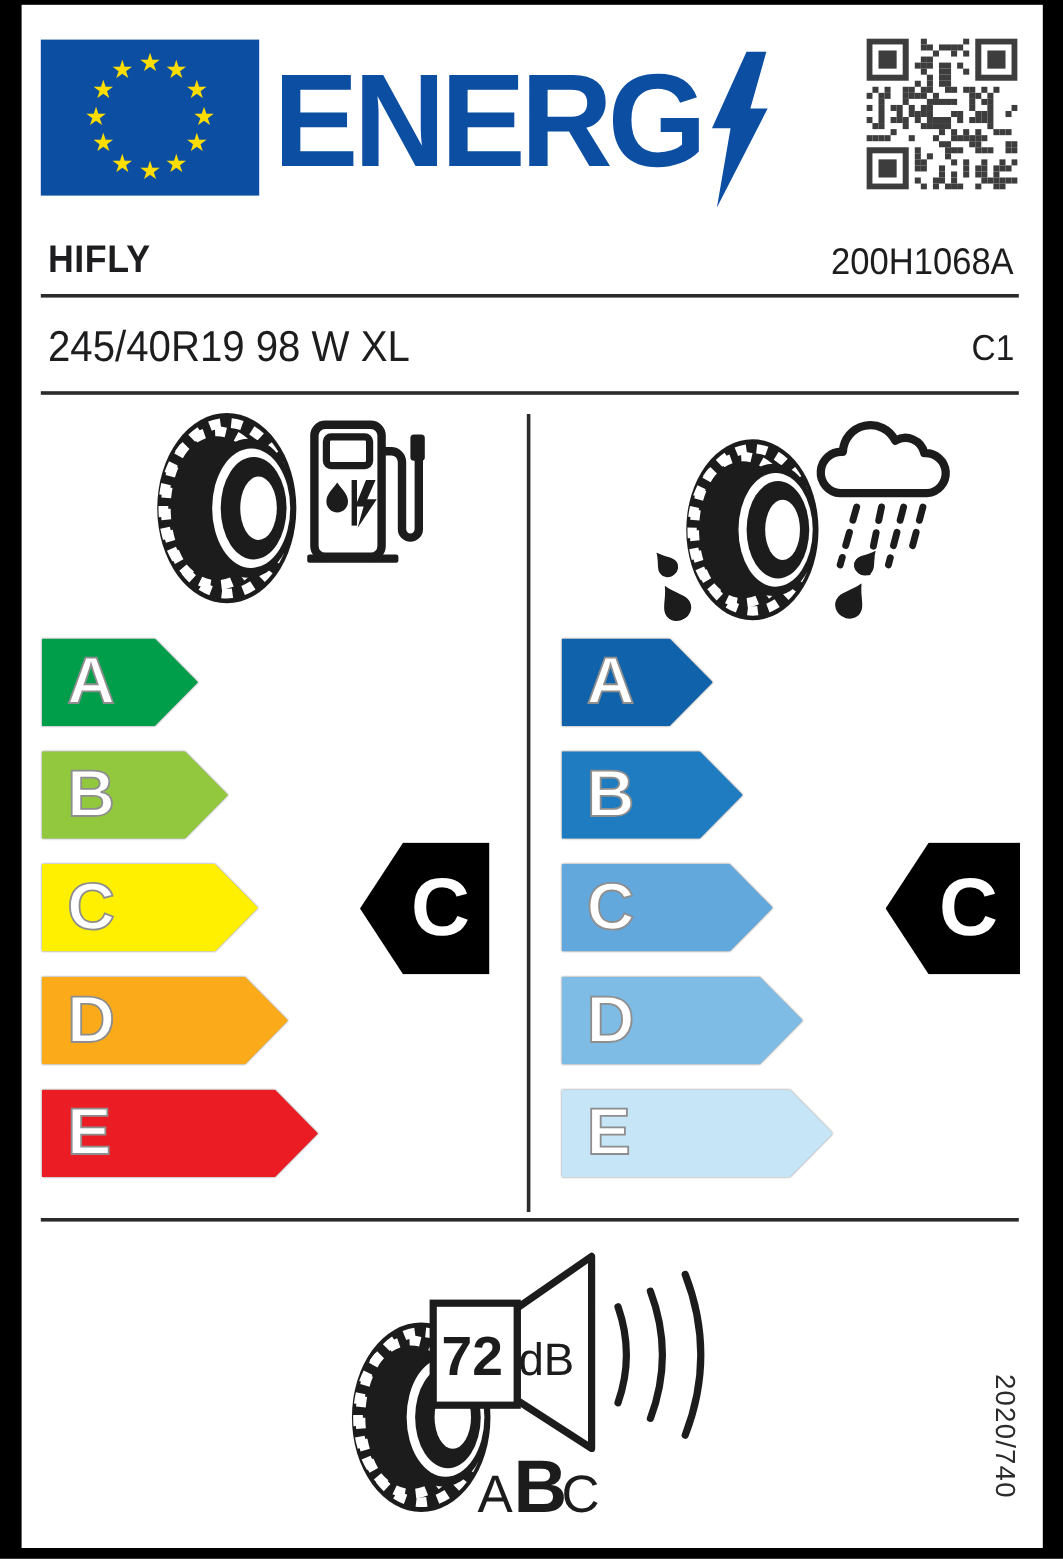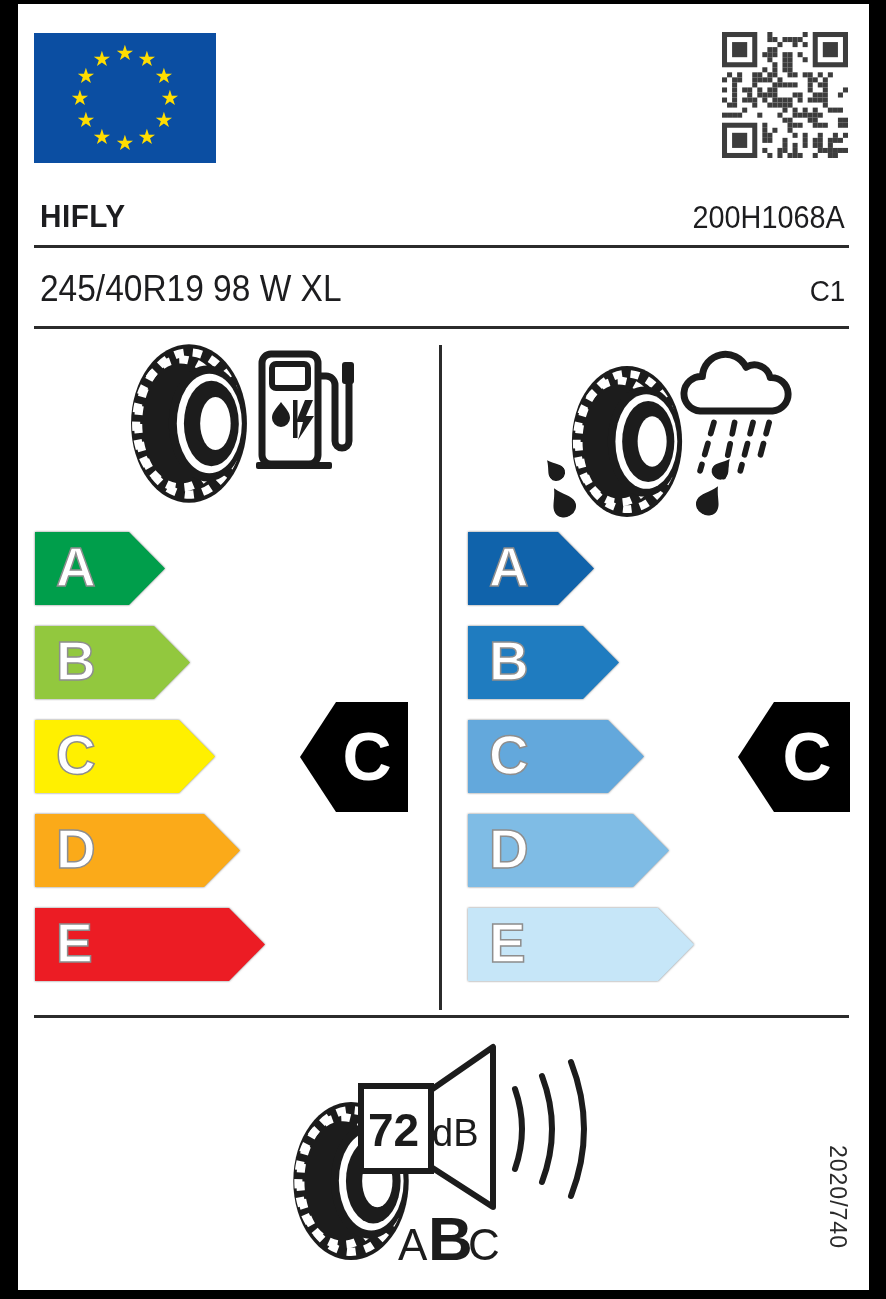--- a/index.html
+++ b/index.html
@@ -70,20 +70,26 @@
       <span class="eu-star" style="left:130px;top:87px">★</span>
       <span class="eu-star" style="left:113px;top:104px">★</span>
       <span class="eu-star" style="left:91px;top:110px">★</span>
       <span class="eu-star" style="left:68px;top:104px">★</span>
       <span class="eu-star" style="left:52px;top:87px">★</span>
       <span class="eu-star" style="left:46px;top:65px">★</span>
       <span class="eu-star" style="left:52px;top:43px">★</span>
       <span class="eu-star" style="left:68px;top:26px">★</span>
     </div>
 
+    <div class="energy-logo">
+      <span class="txt">ENERG</span>
+      <svg width="54" height="132" viewBox="0 0 48 128" style="margin-left:4px;margin-top:16px">
+        <polygon points="30,0 46,0 33,46 47,46 6,126 17,62 2,62" fill="#0B4EA2"></polygon>
+      </svg>
+    </div>
 
     <div class="qr">
       <svg id="qr-svg" width="126" height="126" viewBox="0 0 125 125">
           <rect x="45" y="0" width="5" height="5" fill="#3D3D3D"></rect>
           <rect x="80" y="0" width="5" height="5" fill="#3D3D3D"></rect>
           <rect x="45" y="5" width="5" height="5" fill="#3D3D3D"></rect>
           <rect x="50" y="5" width="5" height="5" fill="#3D3D3D"></rect>
           <rect x="60" y="5" width="5" height="5" fill="#3D3D3D"></rect>
           <rect x="65" y="5" width="5" height="5" fill="#3D3D3D"></rect>
           <rect x="70" y="5" width="5" height="5" fill="#3D3D3D"></rect>

